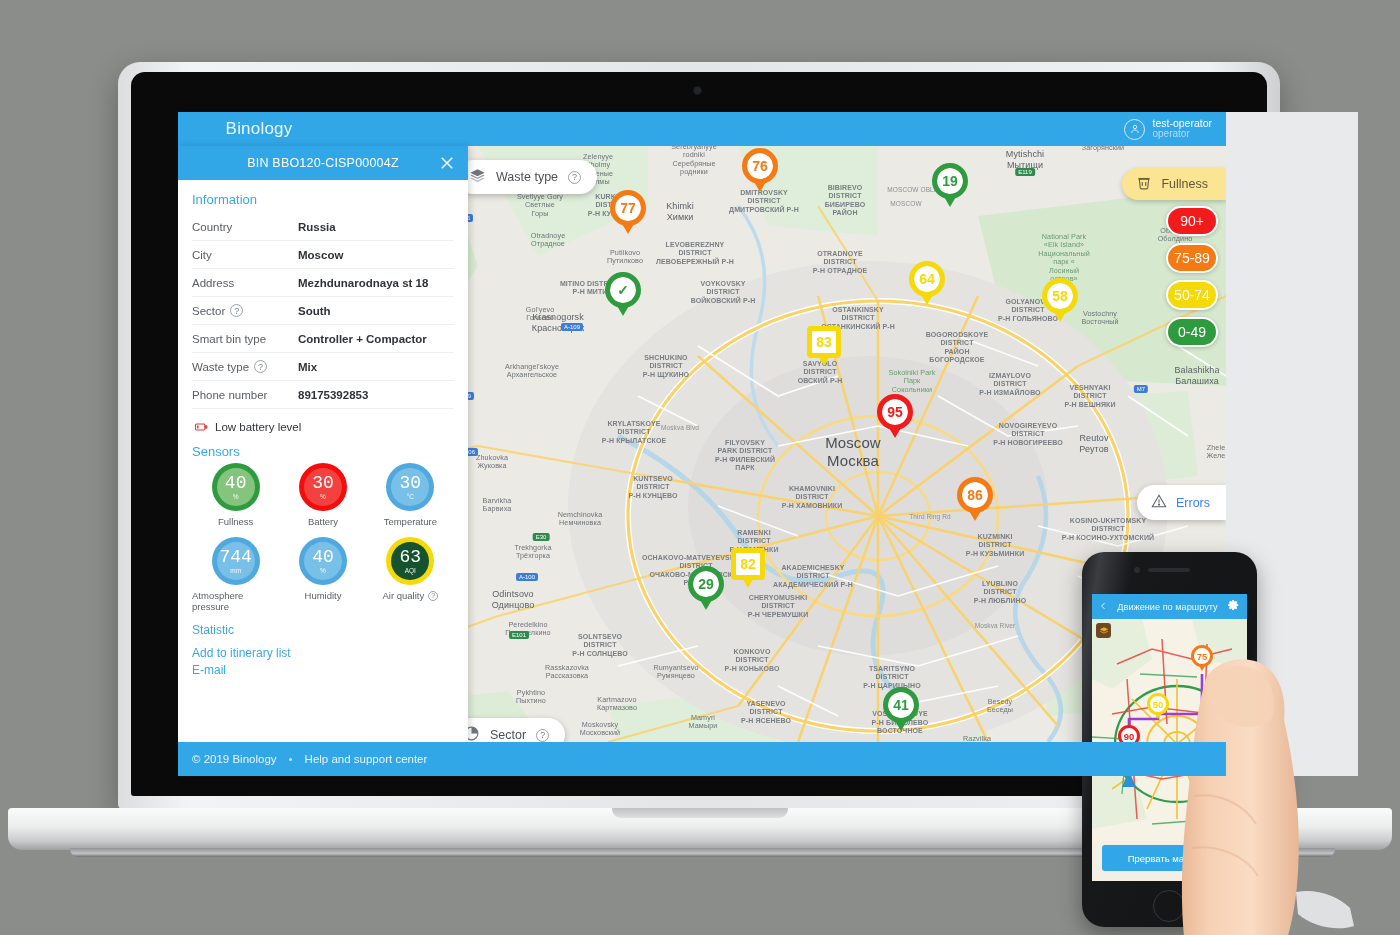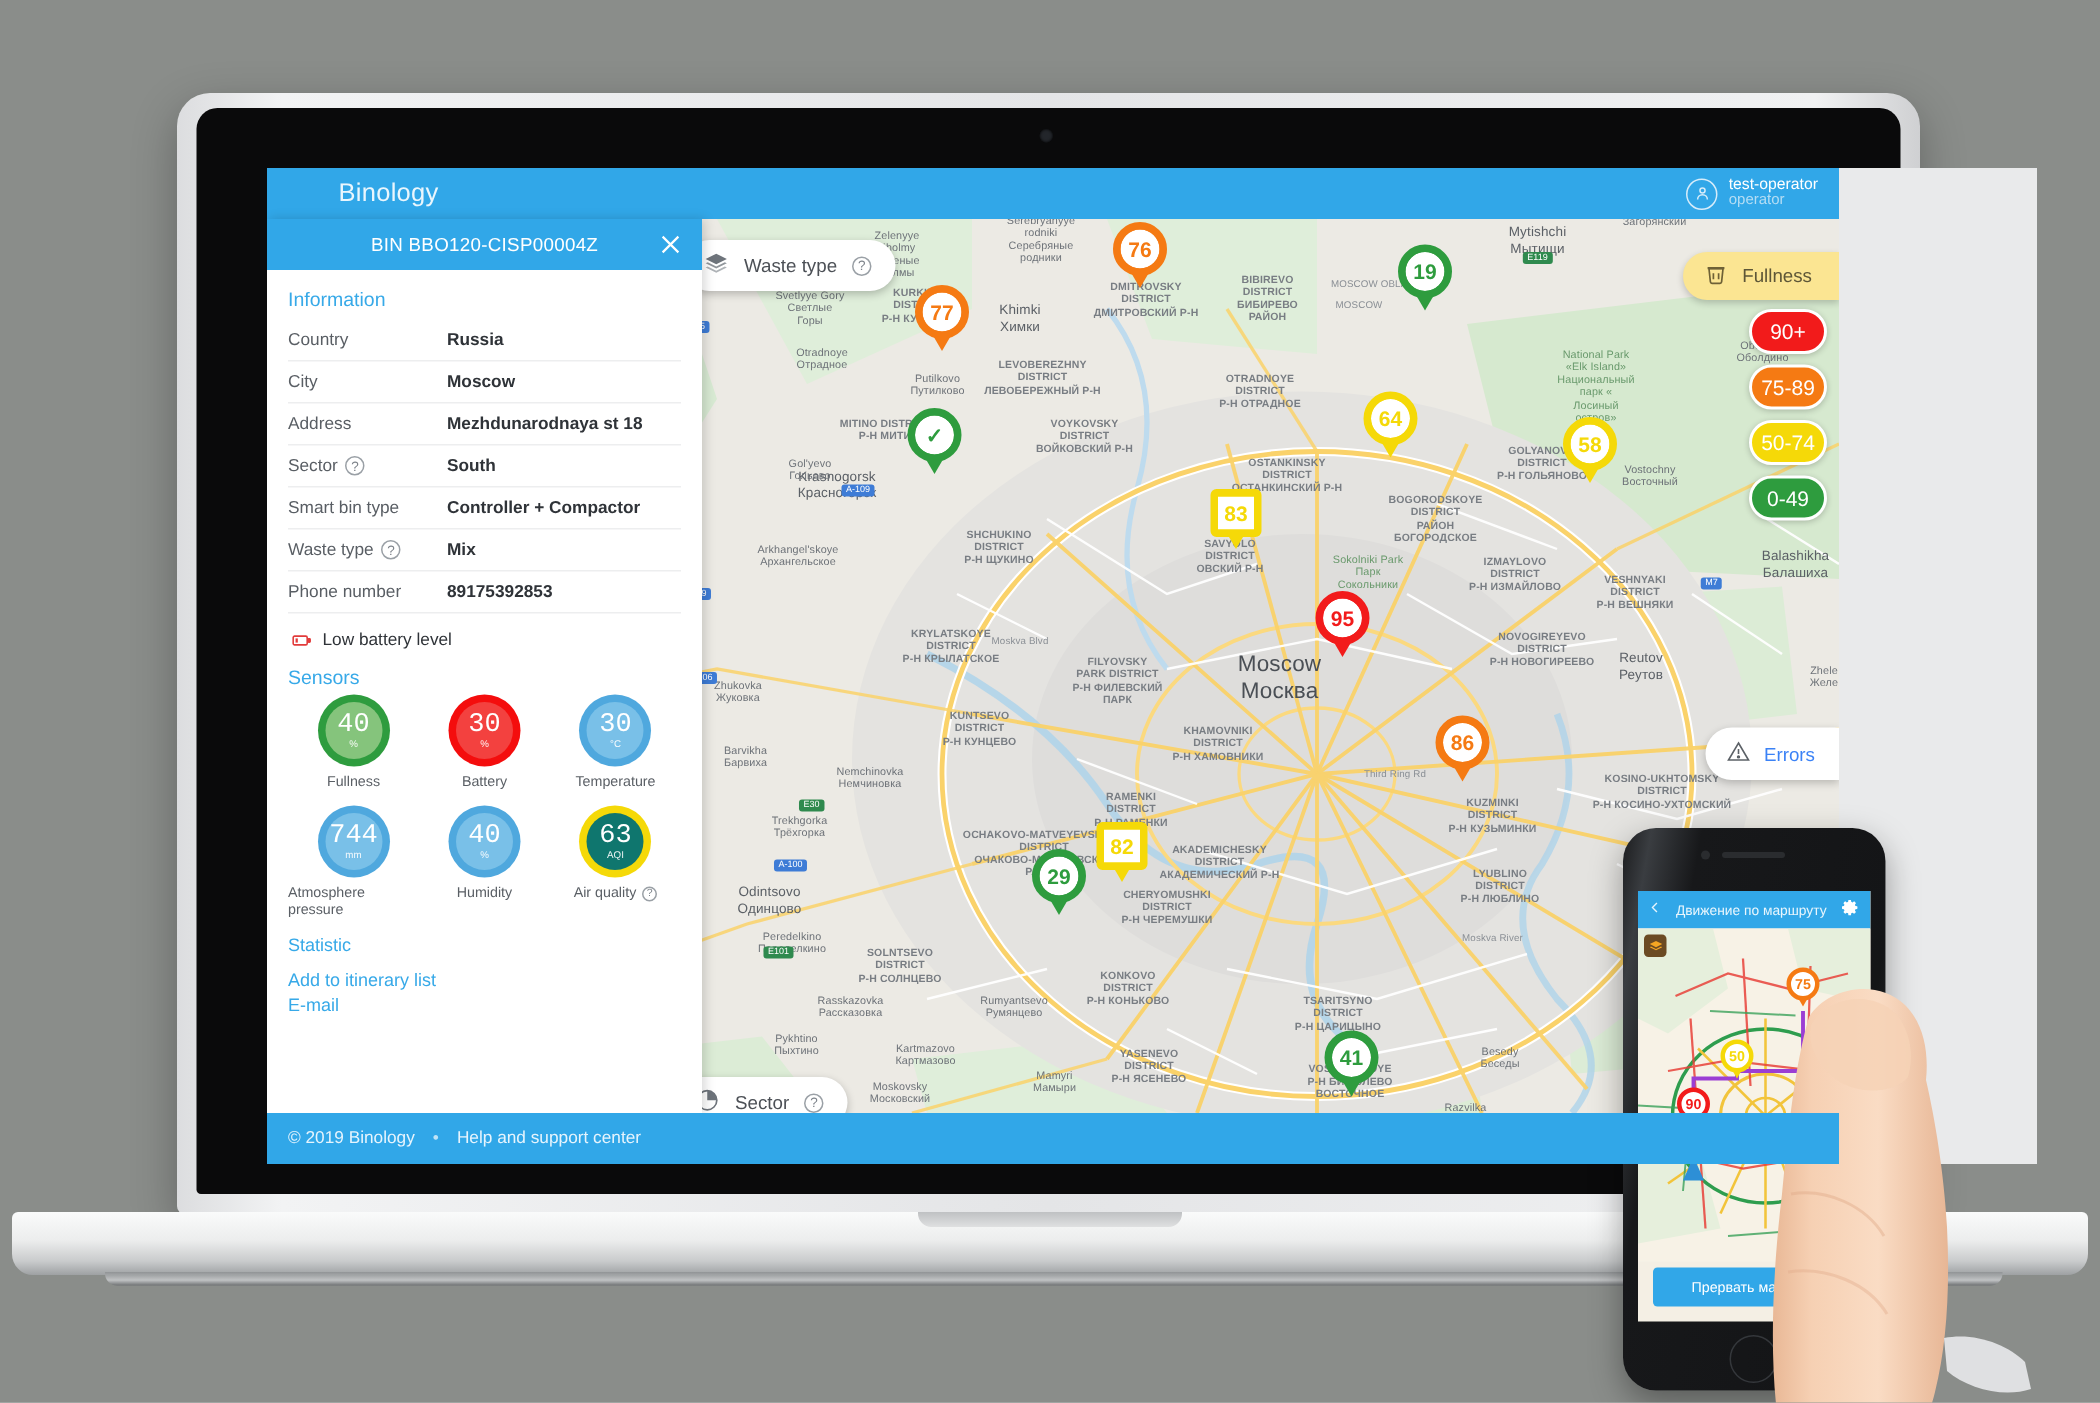--- a/index.html
+++ b/index.html
@@ -752,21 +752,21 @@
                   <div class="num">40</div>
                   <div class="unit">%</div>
                 </div>
               </div>
               <div class="cap">
                 <span>Humidity</span>
               </div>
             </div>
             <div class="sensor">
               <div class="gauge" style="background: rgb(245, 217, 8);">
-                <div class="inner" style="background: #0f766e;">
+                <div class="inner" style="background: #14532d;">
                   <div class="num">63</div>
                   <div class="unit">AQI</div>
                 </div>
               </div>
               <div class="cap">
                 <span>Air quality</span>
                 <span class="qmark">?</span>
               </div>
             </div>
           </div>

